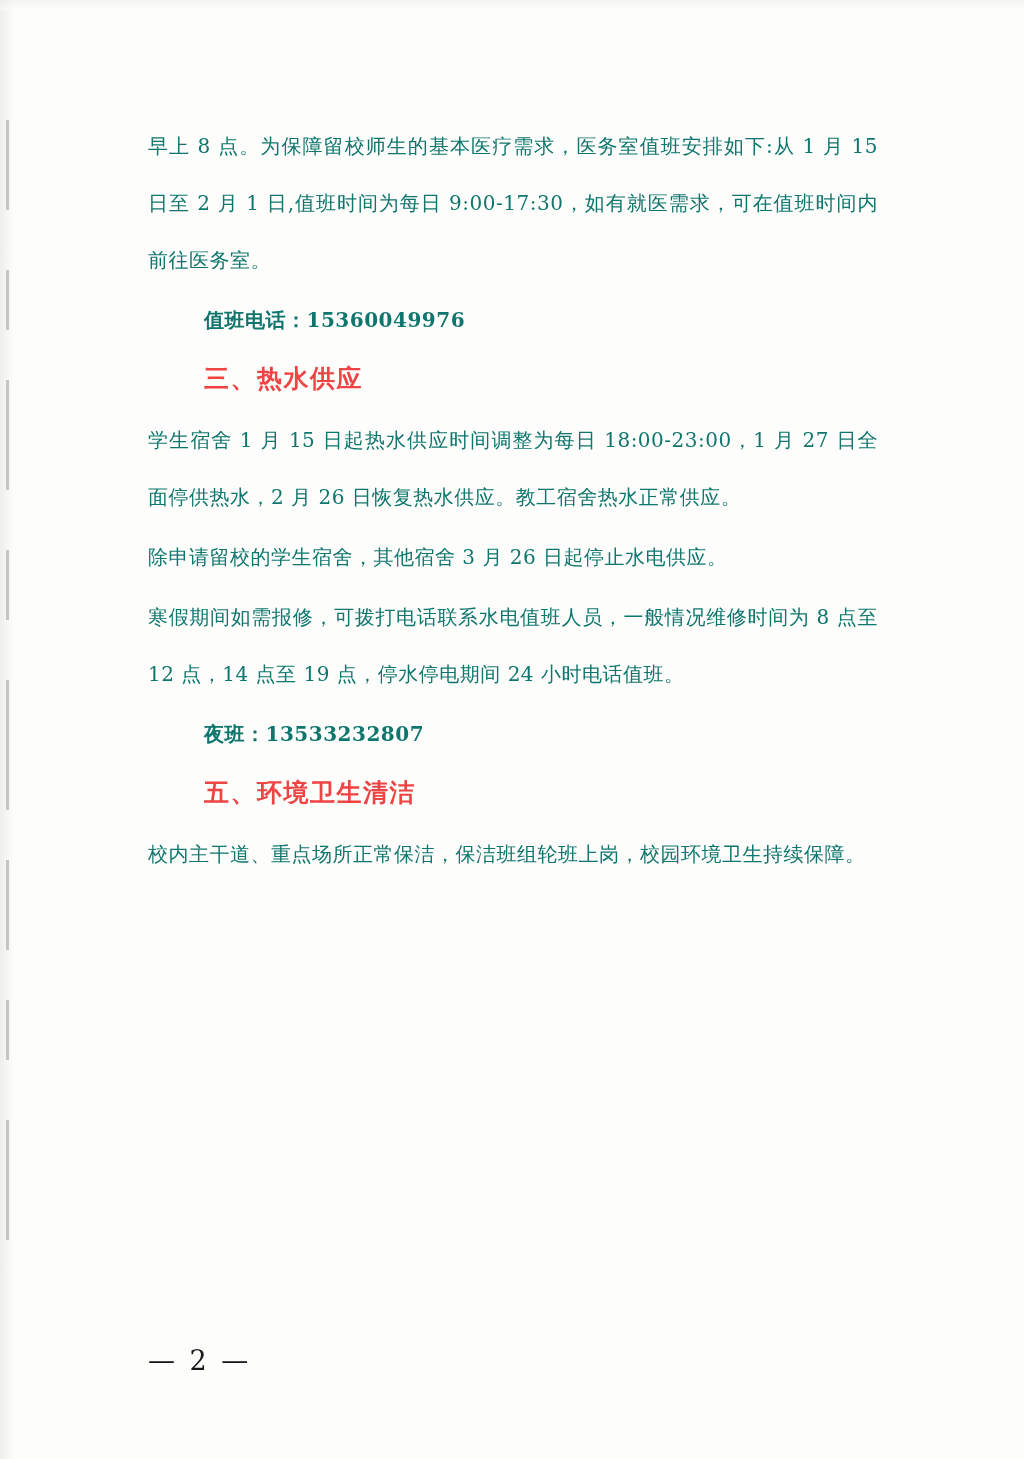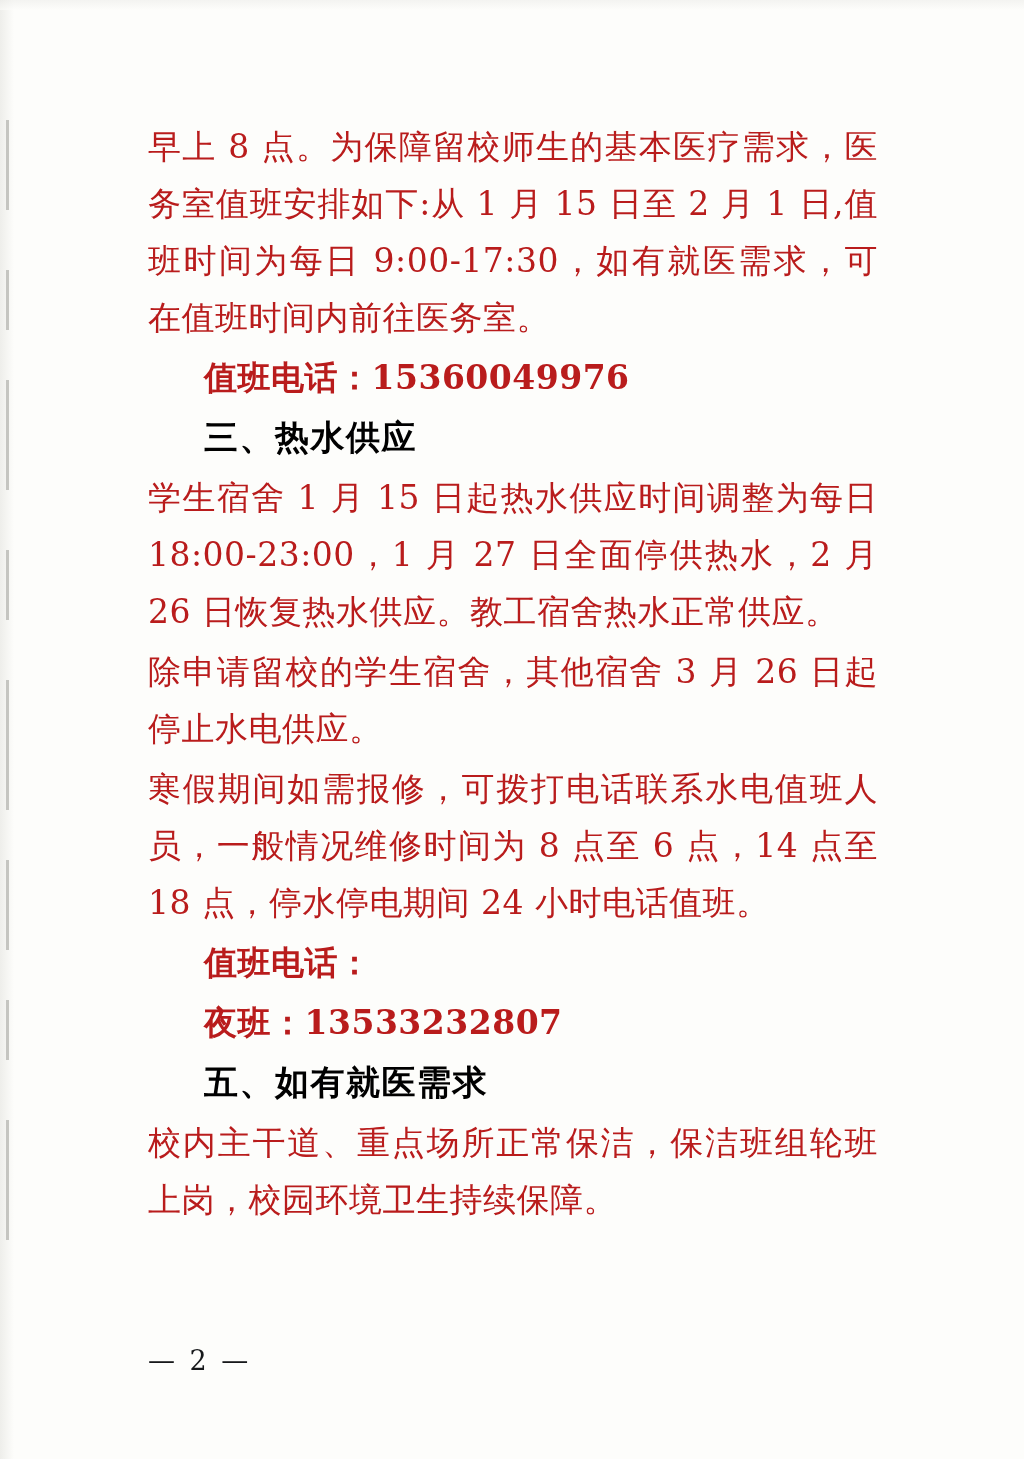--- a/index.html
+++ b/index.html
@@ -48,40 +48,40 @@
     opacity: .8;
   }
   .body-col {
     position: absolute;
     left: 148px;
     top: 118px;
     width: 730px;
   }
   p {
     margin: 0 0 3px 0;
-    font-size: 33px;
+    font-size: 20px;
     line-height: 57px;
     letter-spacing: 0.5px;
-    color: #b91c1c;
+    color: #0f766e;
   }
   p.indent {
     text-indent: 56px;
     font-weight: bold;
   }
   p.justify {
     text-align: justify;
     text-align-last: left;
   }
   p.heading {
-    font-family: Liberation Sans, sans-serif;
+    font-family: Liberation Mono, monospace;
     font-weight: bold;
-    font-size: 34px;
+    font-size: 25px;
     text-indent: 56px;
     letter-spacing: 1.5px;
-    color: #000000;
+    color: #ef4444;
   }
   .footer {
     position: absolute;
     left: 148px;
     top: 1345px;
     font-size: 27px;
     letter-spacing: 3px;
     color: #16181a;
     font-family: "DejaVu Serif", "Liberation Serif", serif;
   }
@@ -104,23 +104,22 @@
   </div>
 
   <div class="body-col">
     <p class="justify">早上 8 点。为保障留校师生的基本医疗需求，医务室值班安排如下:从 1 月 15 日至 2 月 1 日,值班时间为每日 9:00-17:30，如有就医需求，可在值班时间内前往医务室。</p>
     <p class="indent">值班电话：15360049976</p>
 
     <p class="heading">三、热水供应</p>
     <p class="justify">学生宿舍 1 月 15 日起热水供应时间调整为每日 18:00-23:00，1 月 27 日全面停供热水，2 月 26 日恢复热水供应。教工宿舍热水正常供应。</p>
 
     <p class="justify">除申请留校的学生宿舍，其他宿舍 3 月 26 日起停止水电供应。</p>
-    <p class="justify">寒假期间如需报修，可拨打电话联系水电值班人员，一般情况维修时间为 8 点至 6 点，14 点至 18 点，停水停电期间 24 小时电话值班。</p>
-    <p class="indent">值班电话：</p>
+    <p class="justify">寒假期间如需报修，可拨打电话联系水电值班人员，一般情况维修时间为 8 点至 12 点，14 点至 19 点，停水停电期间 24 小时电话值班。</p>
     <p class="indent">夜班：13533232807</p>
 
-    <p class="heading">五、如有就医需求</p>
+    <p class="heading">五、环境卫生清洁</p>
     <p class="justify">校内主干道、重点场所正常保洁，保洁班组轮班上岗，校园环境卫生持续保障。</p>
 
   </div>
 
   <div class="footer">— 2 —</div>
 </div>
 
 </body></html>

